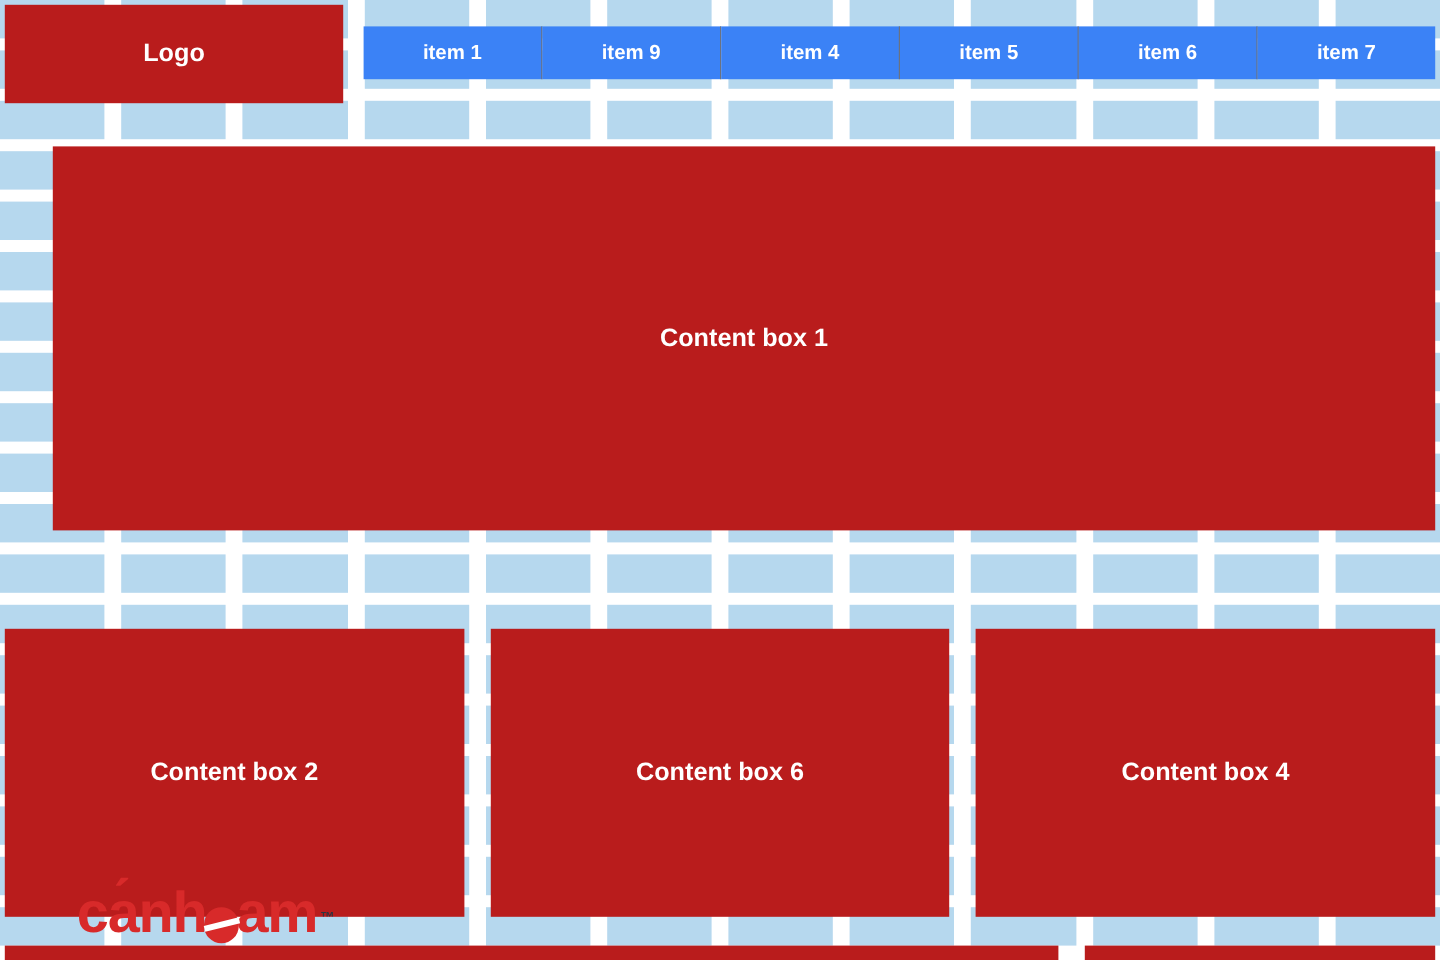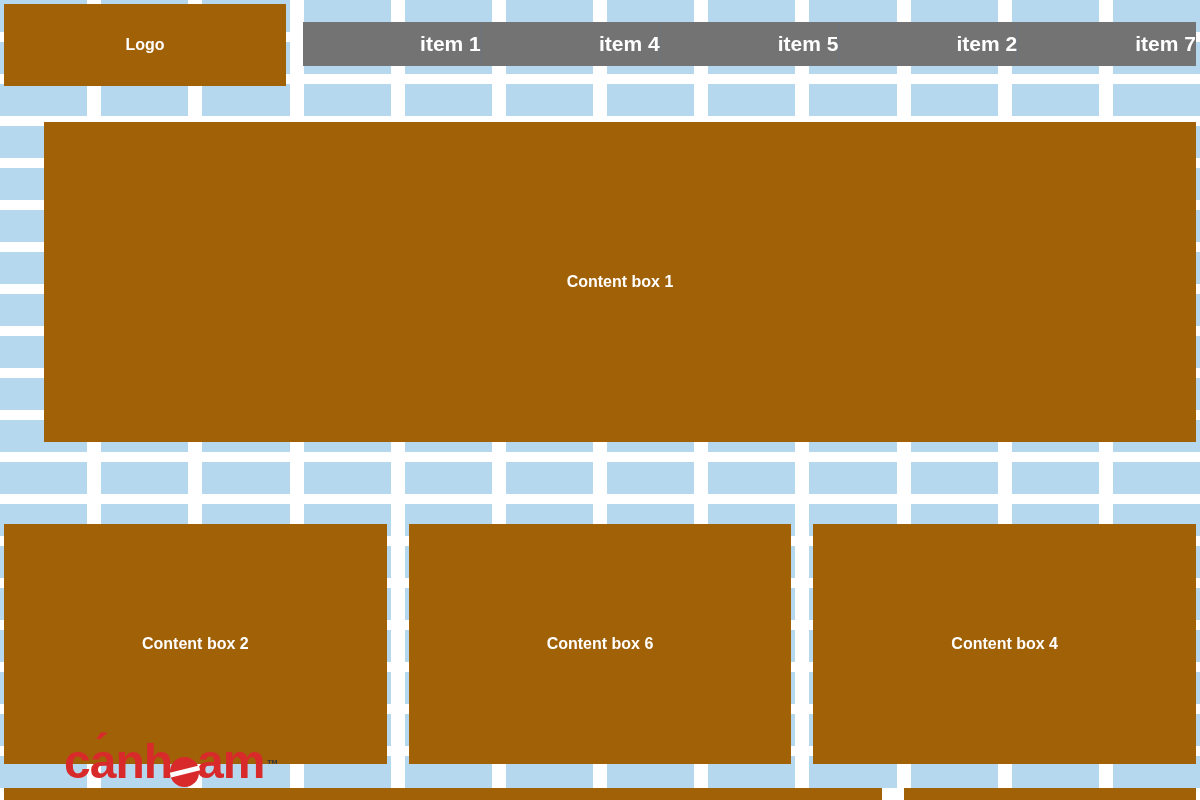--- a/index.html
+++ b/index.html
@@ -32,26 +32,26 @@
     flex: 1;
     height: 100%;
     background: #b6d8ee;
     margin-right: 14px;
   }
   .grid-cell:last-child { margin-right: 0; }
 
   
   .panel {
     position: absolute;
-    background: #a16207;
+    background: #b91c1c;
     color: #ffffff;
     display: flex;
     align-items: center;
     justify-content: center;
-    font-size: 16px;
+    font-size: 21px;
     font-weight: 600;
   }
 
   .logo {
     left: 4px;
     top: 4px;
     width: 282px;
     height: 82px;
   }
 
@@ -59,26 +59,26 @@
     position: absolute;
     left: 303px;
     top: 22px;
     right: 4px;
     height: 44px;
     display: flex;
     z-index: 2;
   }
   .nav-item {
     flex: 1;
-    background: #737373;
+    background: #3b82f6;
     color: #ffffff;
     display: flex;
     align-items: center;
-    justify-content: flex-end;
-    font-size: 21px;
+    justify-content: center;
+    font-size: 17px;
     font-weight: 600;
     border-right: 1px solid #6b7280;
   }
   .nav-item:last-child { border-right: none; }
 
   .content1 {
     left: 4px;
     top: 122px;
     right: 4px;
     height: 320px;
@@ -450,27 +450,30 @@
 
 <div class="panel logo">
   <span>Logo</span>
 </div>
 
 <div class="nav">
   <div class="nav-item">
       <span>item 1</span>
     </div>
   <div class="nav-item">
+      <span>item 9</span>
+    </div>
+  <div class="nav-item">
       <span>item 4</span>
     </div>
   <div class="nav-item">
       <span>item 5</span>
     </div>
   <div class="nav-item">
-      <span>item 2</span>
+      <span>item 6</span>
     </div>
   <div class="nav-item">
       <span>item 7</span>
     </div>
 </div>
 
 <div class="panel content1">
   <span>Content box 1</span>
 </div>
 

